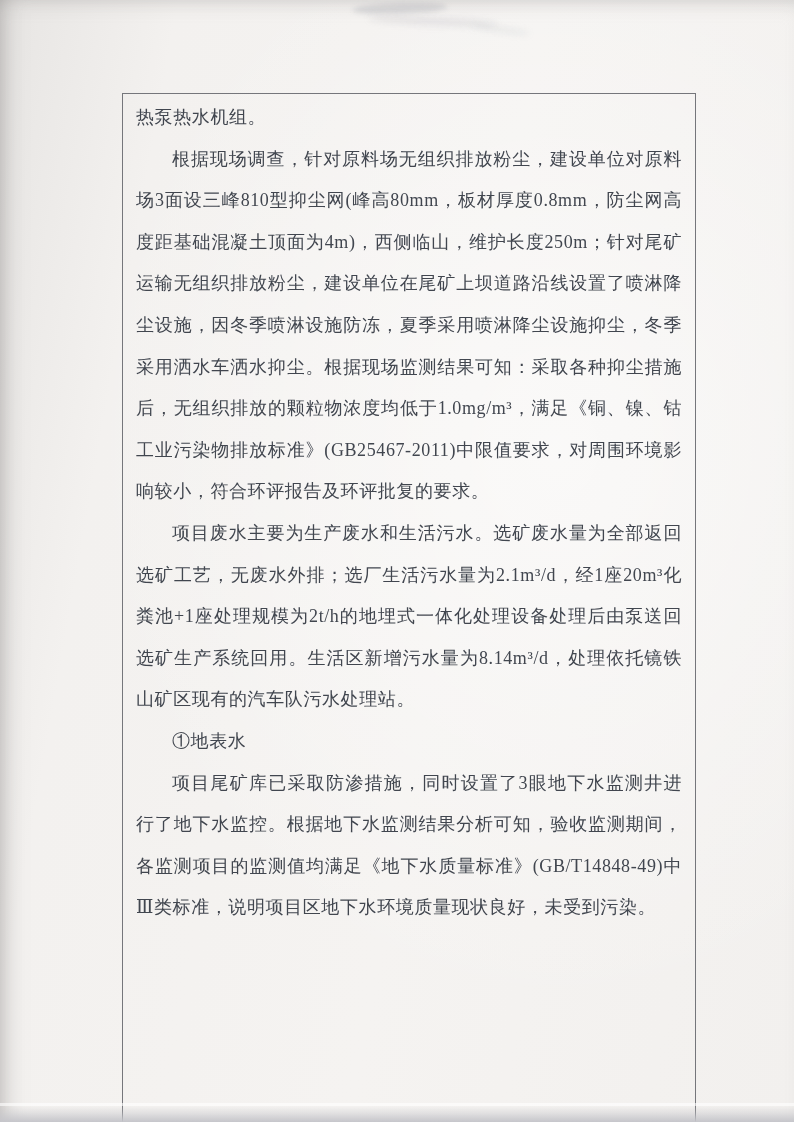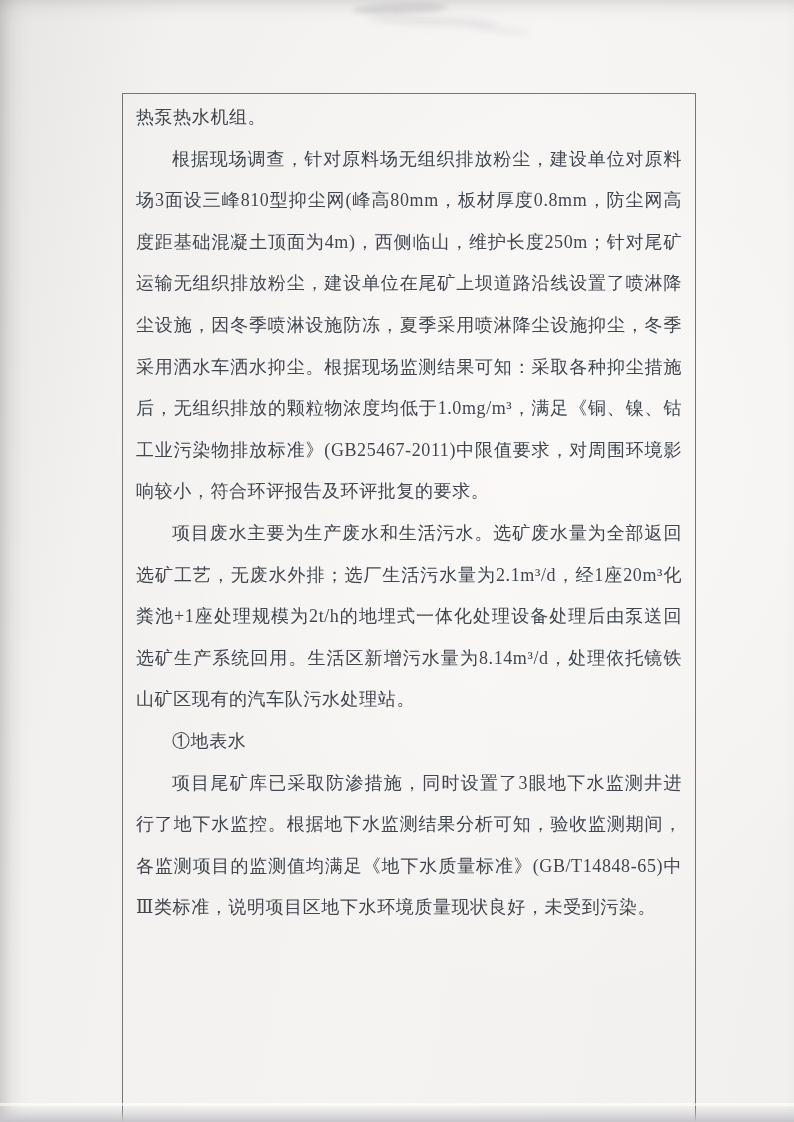--- a/index.html
+++ b/index.html
@@ -82,17 +82,17 @@
 
   <div class="smudge s1"></div>
   <div class="smudge s2"></div>
   <div class="smudge s3"></div>
 
   <div class="content-box">
     <p class="para">热泵热水机组。</p>
     <p class="para indent">根据现场调查，针对原料场无组织排放粉尘，建设单位对原料场3面设三峰810型抑尘网(峰高80mm，板材厚度0.8mm，防尘网高度距基础混凝土顶面为4m)，西侧临山，维护长度250m；针对尾矿运输无组织排放粉尘，建设单位在尾矿上坝道路沿线设置了喷淋降尘设施，因冬季喷淋设施防冻，夏季采用喷淋降尘设施抑尘，冬季采用洒水车洒水抑尘。根据现场监测结果可知：采取各种抑尘措施后，无组织排放的颗粒物浓度均低于1.0mg/m³，满足《铜、镍、钴工业污染物排放标准》(GB25467-2011)中限值要求，对周围环境影响较小，符合环评报告及环评批复的要求。</p>
     <p class="para indent">项目废水主要为生产废水和生活污水。选矿废水量为全部返回选矿工艺，无废水外排；选厂生活污水量为2.1m³/d，经1座20m³化粪池+1座处理规模为2t/h的地埋式一体化处理设备处理后由泵送回选矿生产系统回用。生活区新增污水量为8.14m³/d，处理依托镜铁山矿区现有的汽车队污水处理站。</p>
     <p class="para indent">①地表水</p>
-    <p class="para indent">项目尾矿库已采取防渗措施，同时设置了3眼地下水监测井进行了地下水监控。根据地下水监测结果分析可知，验收监测期间，各监测项目的监测值均满足《地下水质量标准》(GB/T14848-65)中Ⅲ类标准，说明项目区地下水环境质量现状良好，未受到污染。</p>
+    <p class="para indent">项目尾矿库已采取防渗措施，同时设置了3眼地下水监测井进行了地下水监控。根据地下水监测结果分析可知，验收监测期间，各监测项目的监测值均满足《地下水质量标准》(GB/T14848-49)中Ⅲ类标准，说明项目区地下水环境质量现状良好，未受到污染。</p>
   </div>
 
   <div class="page-bottom-edge"></div>
 </div>
 
 </body></html>

